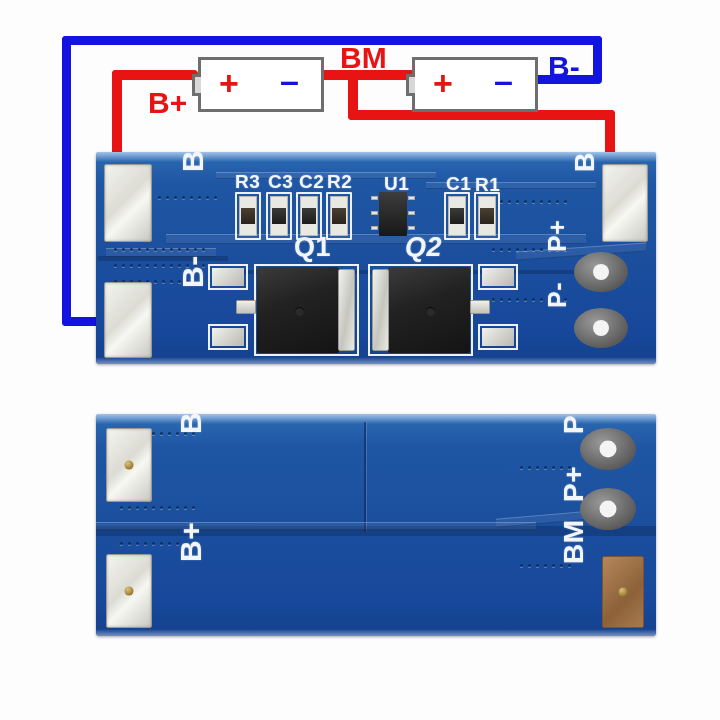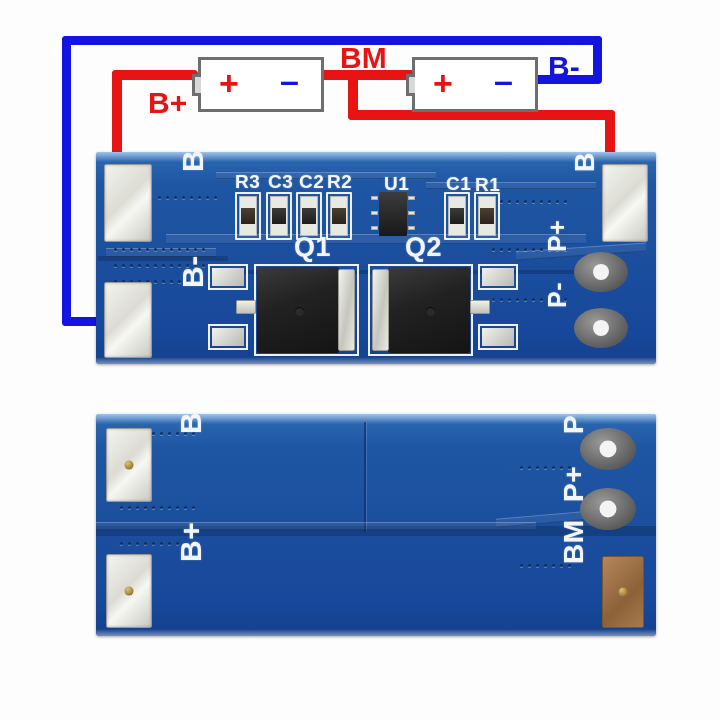--- a/index.html
+++ b/index.html
@@ -356,21 +356,21 @@
     <div class="silk silk-rot" style="left:449px; top:156px; font-size:25px;">P-</div>
 
     <div class="silk" style="left:139px; top:20px; font-size:19px;">R3</div>
     <div class="silk" style="left:172px; top:20px; font-size:19px;">C3</div>
     <div class="silk" style="left:203px; top:20px; font-size:19px;">C2</div>
     <div class="silk" style="left:231px; top:20px; font-size:19px;">R2</div>
     <div class="silk" style="left:288px; top:22px; font-size:19px;">U1</div>
     <div class="silk" style="left:350px; top:22px; font-size:19px;">C1</div>
     <div class="silk" style="left:379px; top:23px; font-size:19px;">R1</div>
     <div class="silk" style="left:198px; top:82px; font-size:27px;">Q1</div>
-    <div class="silk" style="left:309px; top:82px; font-size:27px;">Q2</div>
+    <div class="silk" style="left:309px; top:82px; font-size:27px;font-style:italic;">Q2</div>
 
     <div class="smd-pad-frame" style="left:139px; top:40px; width:26px; height:48px;"></div>
     <div class="smd res" style="left:143px; top:44px; width:18px; height:40px;">
         <div class="body"></div>
       </div>
 
     <div class="smd-pad-frame" style="left:170px; top:40px; width:26px; height:48px;"></div>
     <div class="smd" style="left:174px; top:44px; width:18px; height:40px;">
         <div class="body"></div>
       </div>

